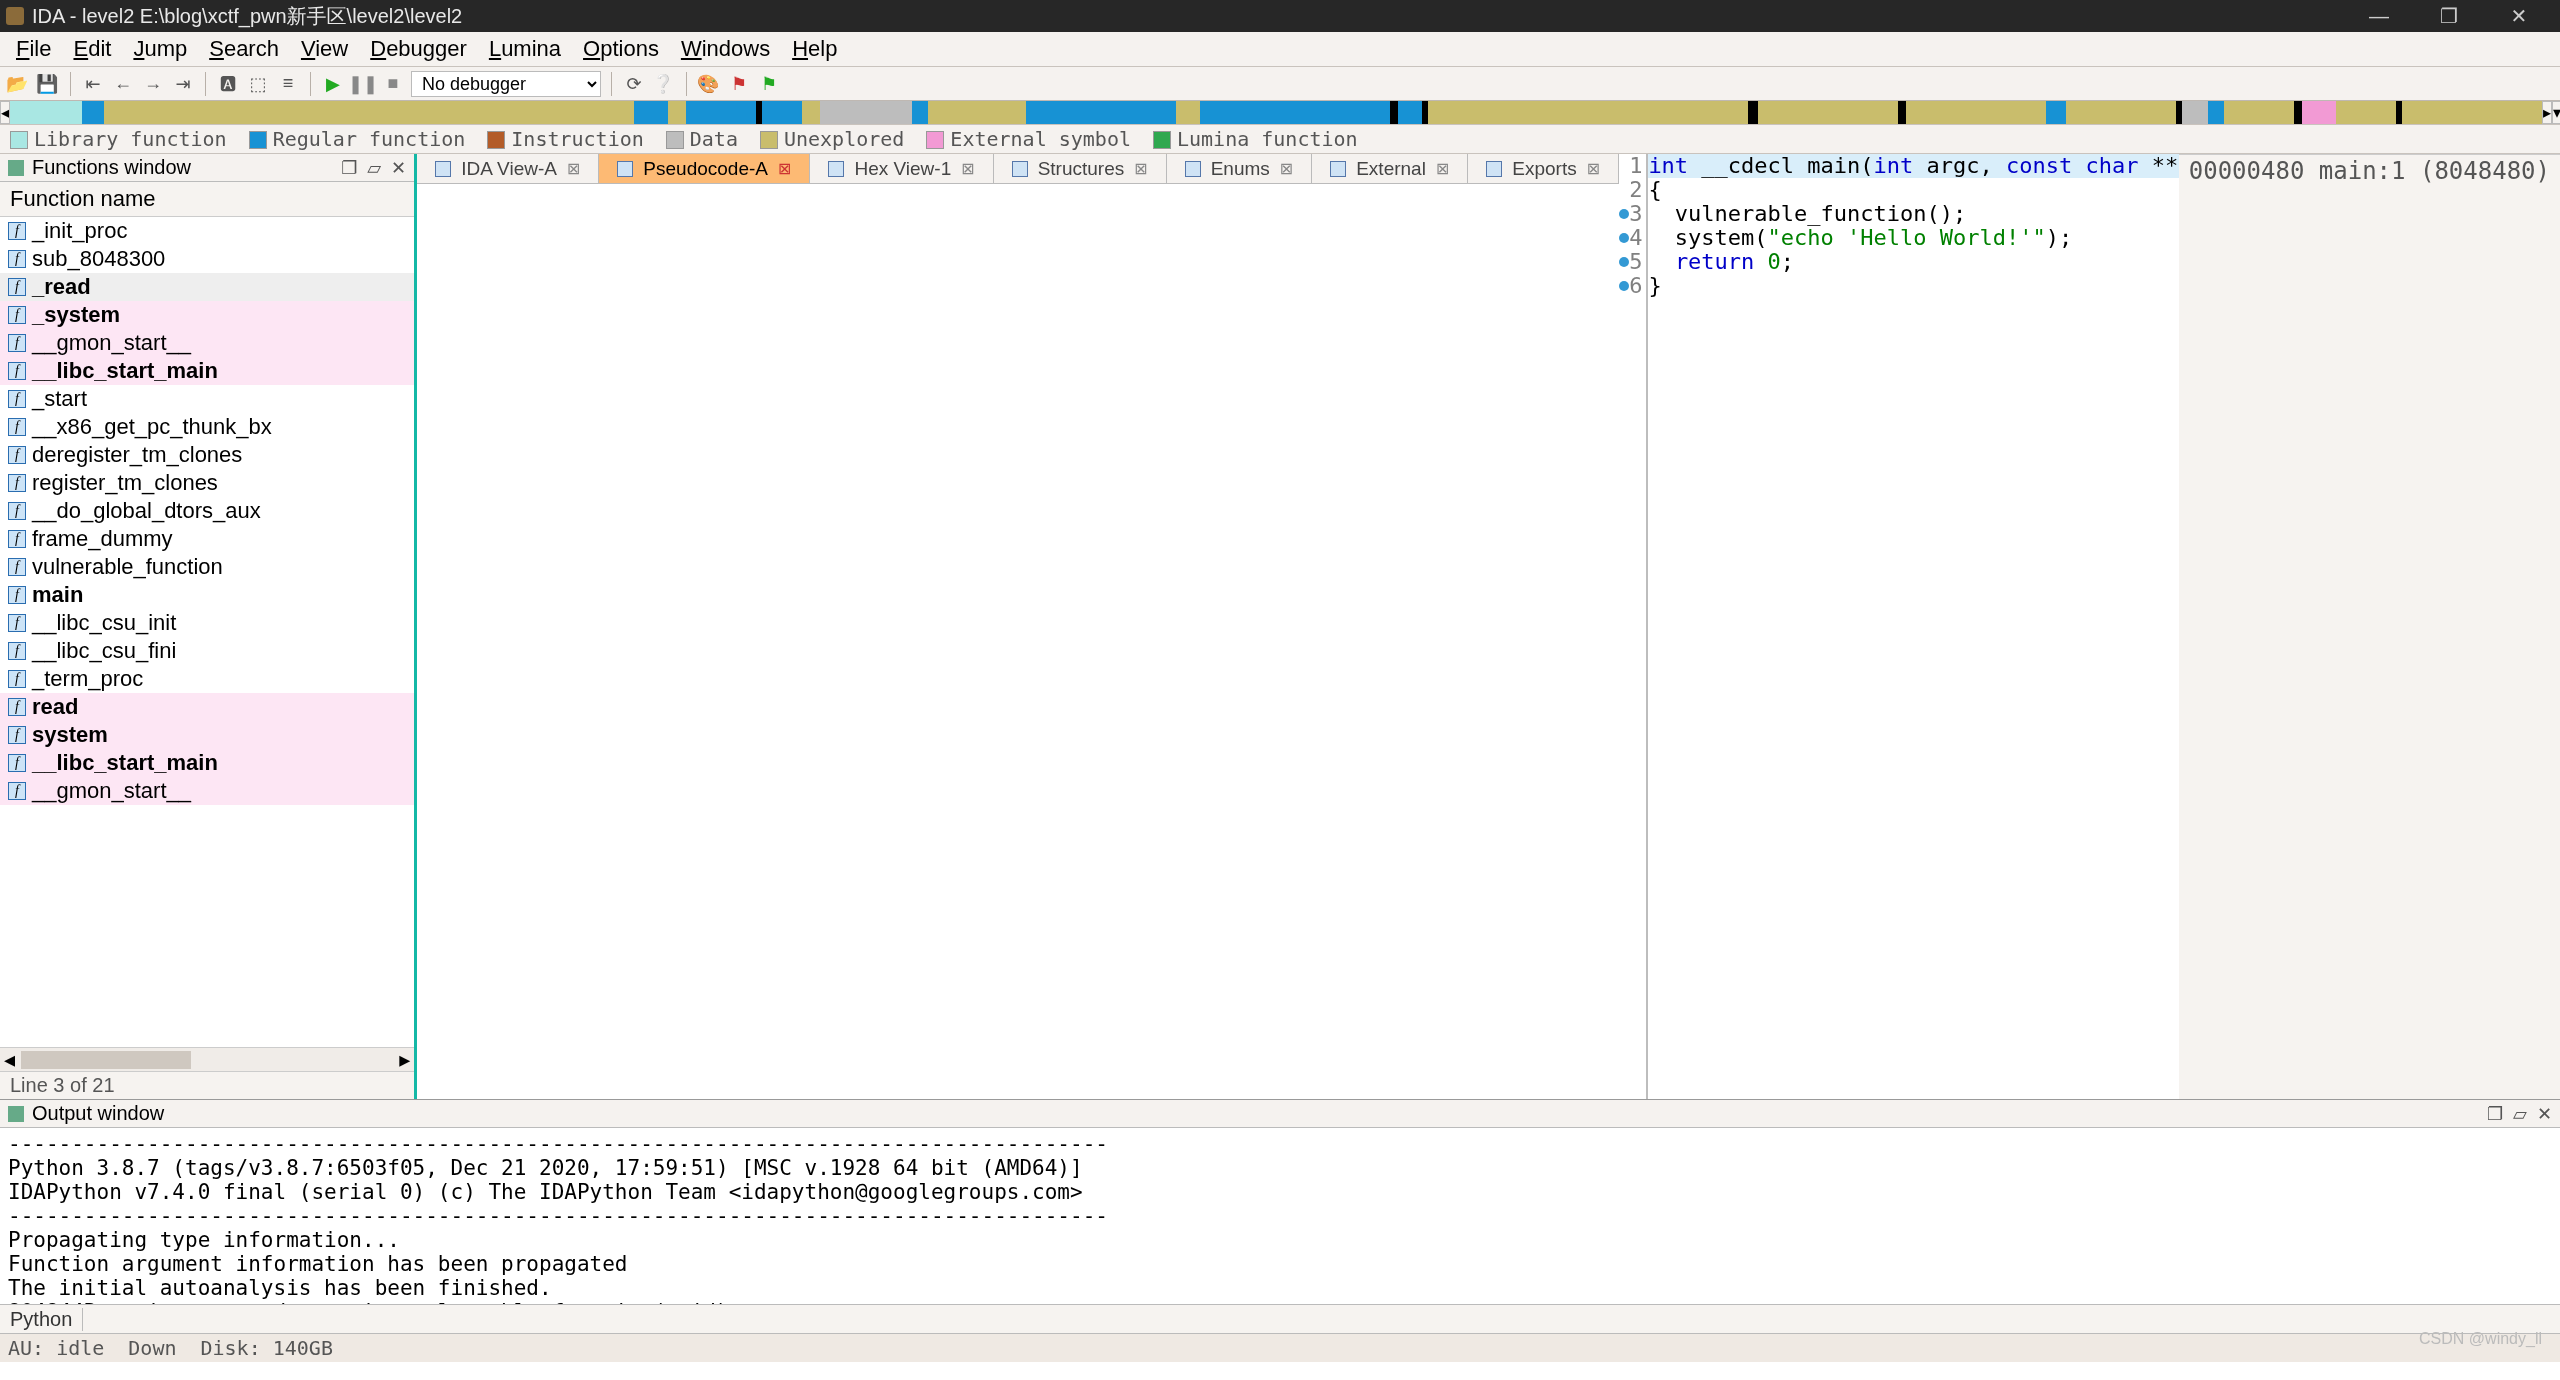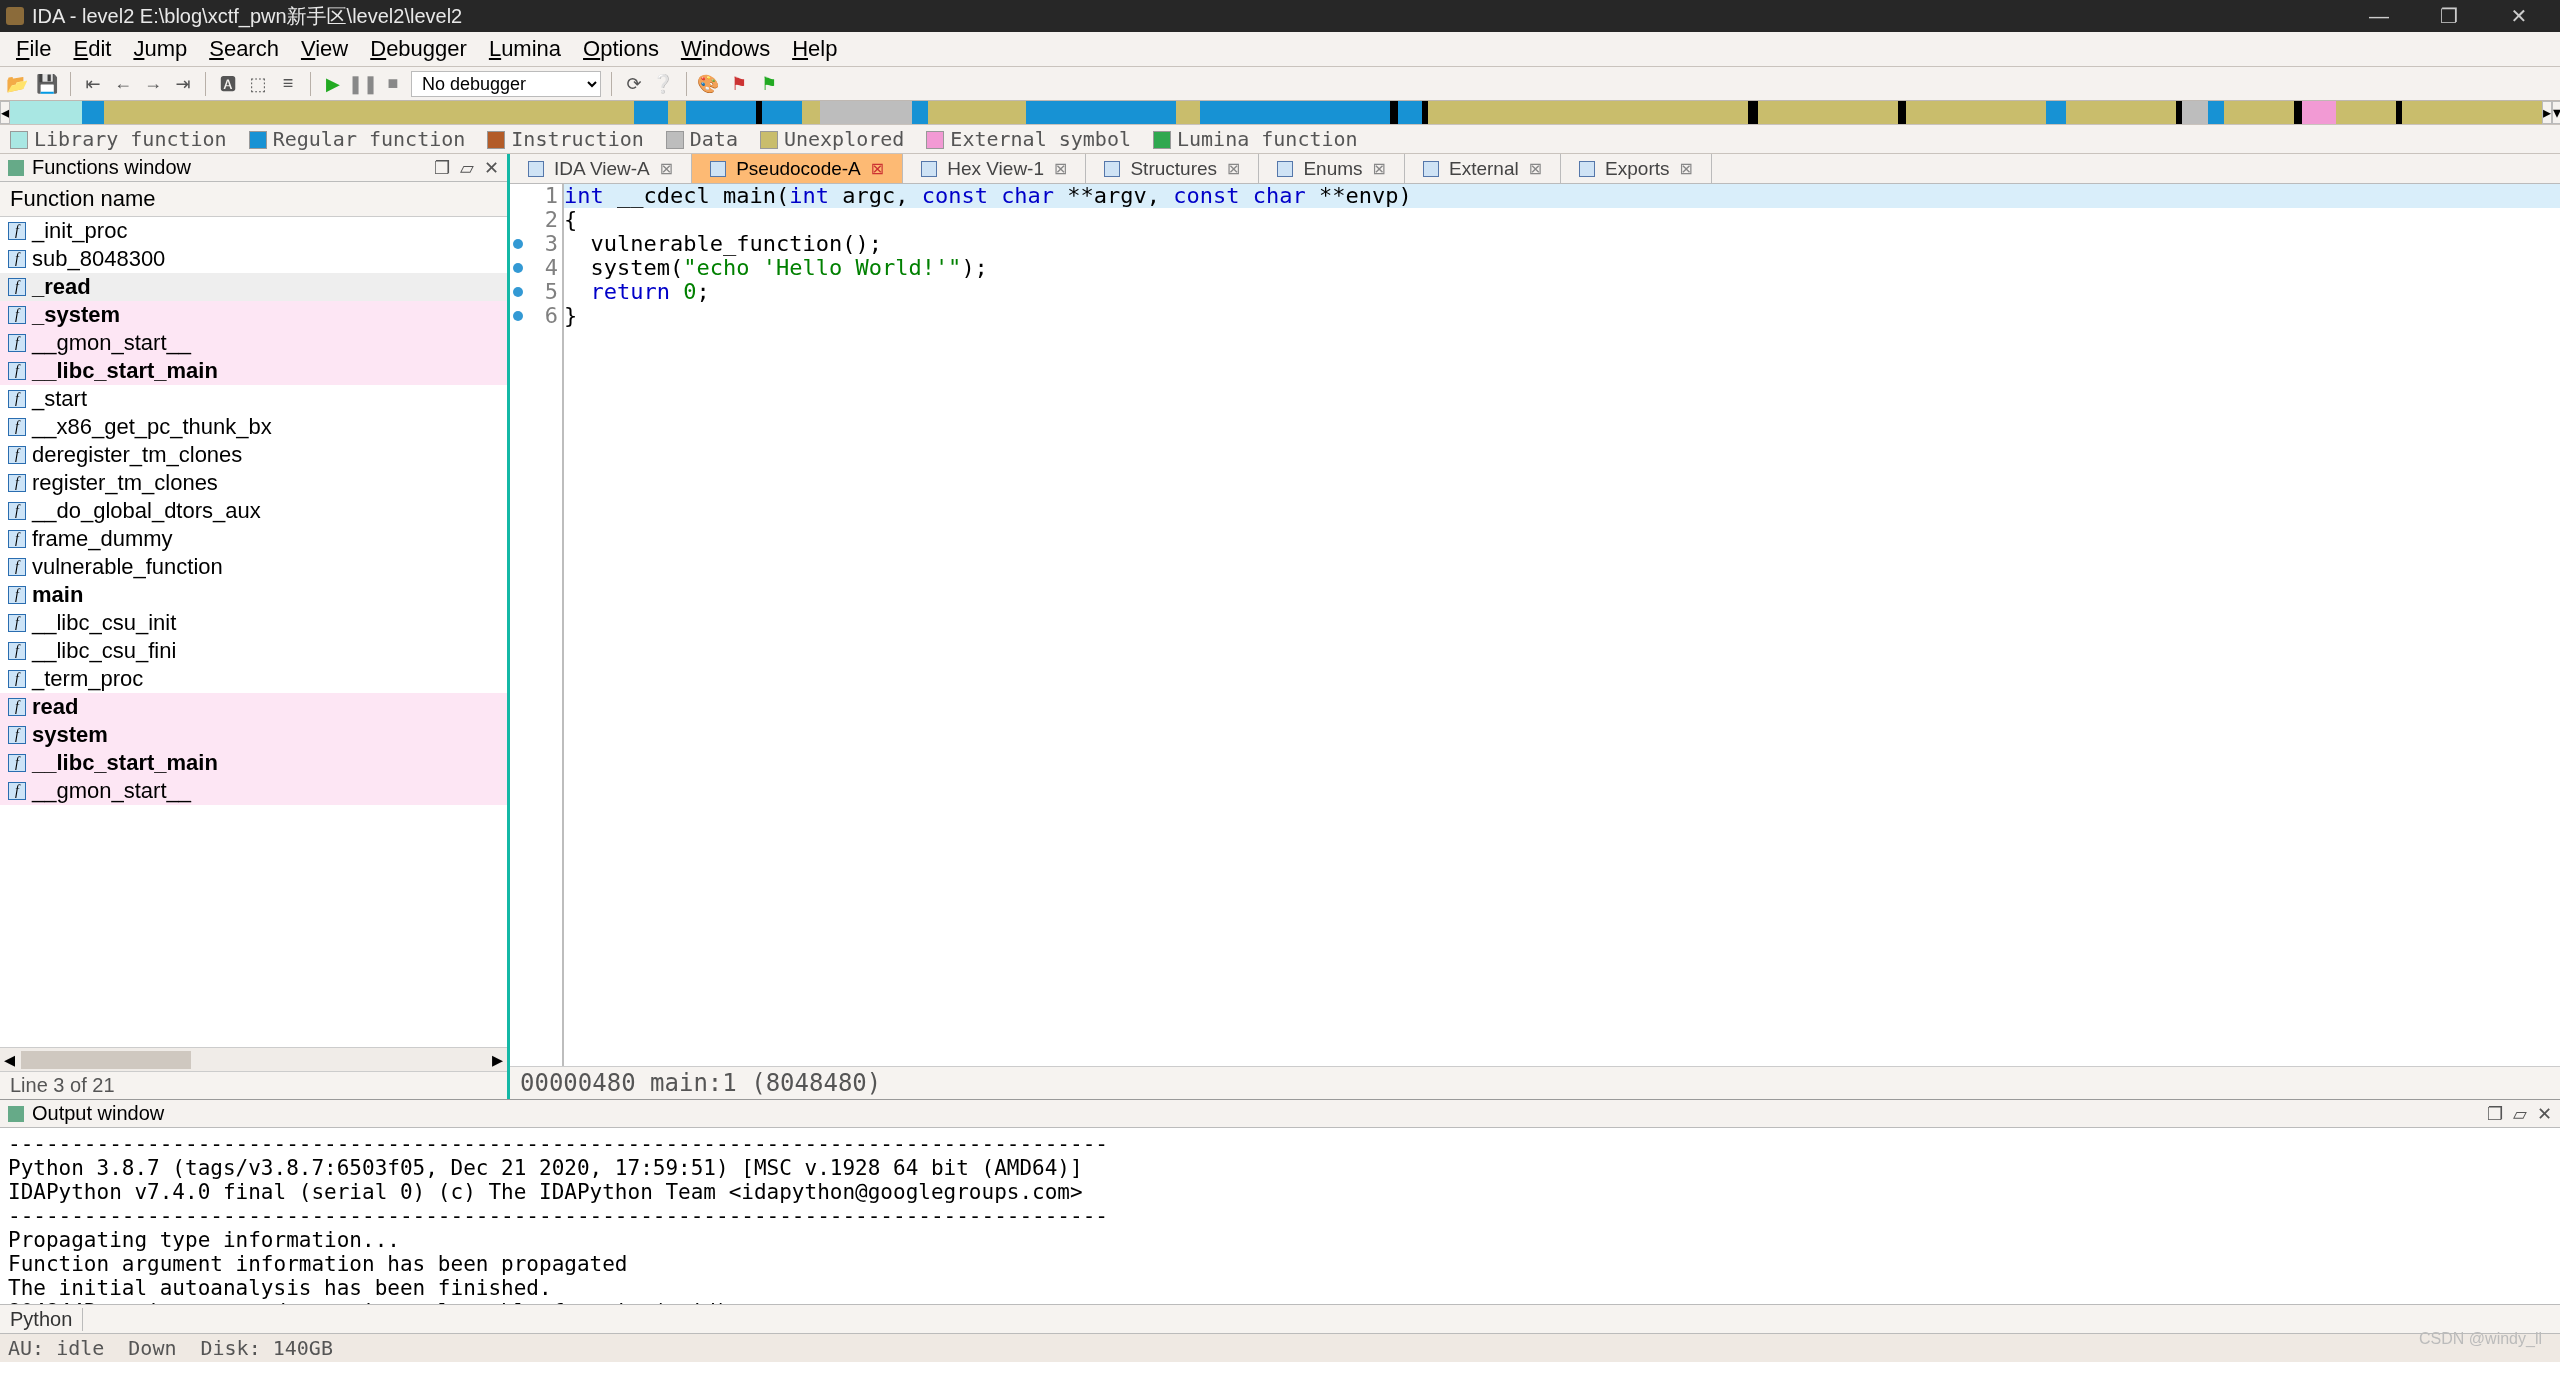--- a/index.html
+++ b/index.html
@@ -35,21 +35,21 @@
   .fnlist{flex:1;overflow:auto;font-size:22px}
   .fnrow{display:flex;align-items:center;height:28px;padding:0 8px;gap:6px}
   .fnrow.sel{background:#eee}
   .fnrow.pink{background:#fde6f4}
   .fnrow .fi{width:18px;height:18px;border:1px solid #2a6db0;background:#cde4f7;color:#000;font-size:14px;display:flex;align-items:center;justify-content:center;font-style:italic;font-family:serif}
   .fnrow.bold .lbl{font-weight:700}
   .leftstatus{border-top:1px solid #ccc;background:#f6f3f0;padding:2px 10px;font-size:20px;color:#555}
   .leftscroll{height:24px;border-top:1px solid #ccc;background:#f0ece8;display:flex;align-items:center}
   .leftscroll .thumb{width:170px;height:18px;background:#cfc8c0;margin-left:2px}
 
-  .right{flex:1;display:flex;flex-direction:column}
+  .right{flex:1;display:flex;flex-direction:row}
   .tabs{display:flex;background:#f5f2ef;border-bottom:1px solid #bbb;height:30px;align-items:stretch}
   .tab{display:flex;align-items:center;gap:10px;padding:0 18px;border-right:1px solid #bbb;font-size:19px;color:#444}
   .tab .ticon{width:16px;height:16px;border:1px solid #57a;background:#cfe3f5}
   .tab .tclose{color:#888;font-size:16px}
   .tab.active{background:#fdba74;color:#000}
   .tab.active .tclose{color:#c33}
 
   .code{flex:1;display:flex;font-family:Consolas,monospace;font-size:22px;line-height:24px;background:#fff;overflow:auto}
   .gutter{width:38px;text-align:right;color:#808080;background:#fff;border-right:2px solid #bdbdbd;padding-right:4px}
   .gutter div{height:24px}

